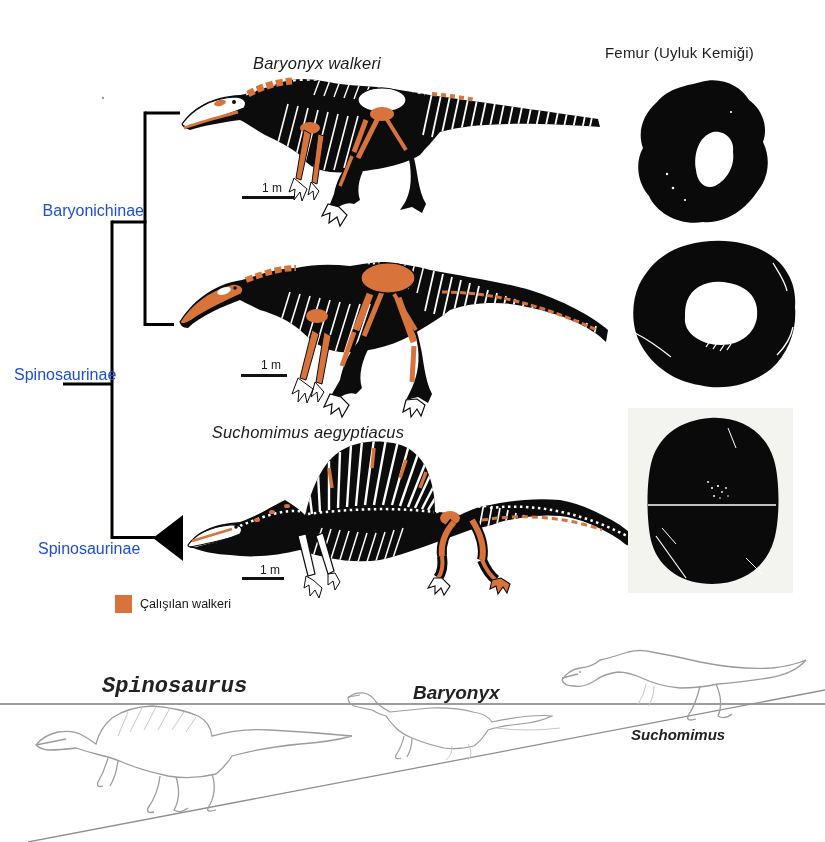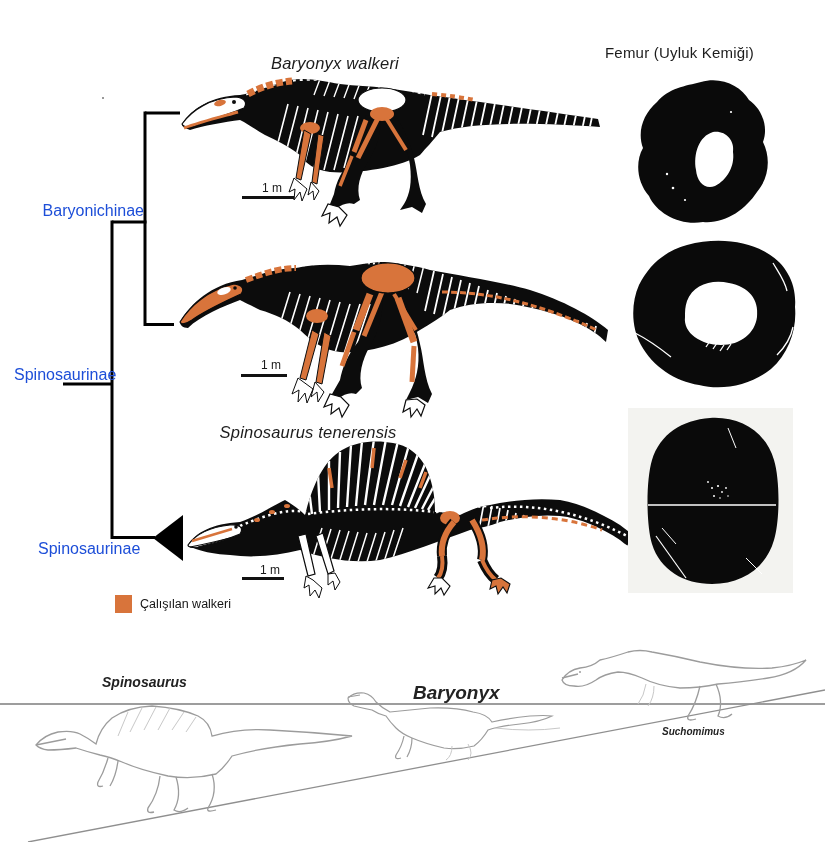--- a/index.html
+++ b/index.html
@@ -54,22 +54,22 @@
     <path d="M112,220.5 V539" stroke="#000" stroke-width="3" fill="none"></path>
     <path d="M63,384 H112" stroke="#000" stroke-width="3" fill="none"></path>
     <path d="M112,537.5 H155" stroke="#000" stroke-width="3" fill="none"></path>
     <polygon points="153,538 183,515 183,561" fill="#000"></polygon>
   </svg>
 
   <div class="clade-label" style="left:38px;top:202px;width:106px;text-align:right;">Baryonichinae</div>
   <div class="clade-label" style="left:14px;top:366px;">Spinosaurinae</div>
   <div class="clade-label" style="left:38px;top:540px;">Spinosaurinae</div>
 
-  <div class="species-title" style="left:335px;top:54px;">Baryonyx walkeri</div>
-  <div class="species-title" style="left:308px;top:423px;">Spinosaurus tenerensis</div>
+  <div class="species-title" style="left:317px;top:54px;">Baryonyx walkeri</div>
+  <div class="species-title" style="left:308px;top:423px;">Suchomimus aegyptiacus</div>
 
   <div class="scalebar-text" style="left:247px;top:181px;">1 m</div>
   <div class="scalebar-line" style="left:242px;top:196px;width:53px;"></div>
   <div class="scalebar-text" style="left:246px;top:358px;">1 m</div>
   <div class="scalebar-line" style="left:241px;top:374px;width:46px;"></div>
   <div class="scalebar-text" style="left:245px;top:563px;">1 m</div>
   <div class="scalebar-line" style="left:242px;top:577px;width:42px;"></div>
 
   <svg style="left:170px;top:70px;" width="435" height="162" viewBox="0 0 435 162">
     <defs>
@@ -249,17 +249,17 @@
     </g>
     <g fill="none" stroke="#9C9C9C" stroke-width="1.3">
       <path d="M562,52 Q568,42 580,40 Q592,39 600,32 Q610,30 628,24 Q640,21 652,24 Q675,28 700,34 Q740,42 772,40 Q792,38 806,32 Q794,46 768,50 Q740,54 718,56 Q700,60 680,60 Q658,58 642,50 Q628,44 618,44 Q604,46 596,52 Q584,60 574,58 Q564,58 562,52 Z"></path>
       <path d="M562,50 L578,46"></path>
       <path d="M700,58 Q696,76 688,88 Q686,94 696,91 M716,56 Q724,74 718,88 Q725,92 732,86"></path>
       <path d="M646,56 Q644,68 638,76 M654,58 Q654,70 648,78" stroke="#c8c8c8" stroke-width="1"></path>
       <circle cx="580" cy="44" r="1" fill="#9C9C9C" stroke="none"></circle>
     </g>
   </svg>
 
-  <div class="sketch-label" style="left:102px;top:674px;font-size:14px;">Spinosaurus</div>
+  <div class="sketch-label" style="left:102px;top:674px;font-size:22px;font-family:Liberation Mono, monospace;">Spinosaurus</div>
   <div class="sketch-label" style="left:413px;top:682px;font-size:19px;">Baryonyx</div>
-  <div class="sketch-label" style="left:631px;top:726px;font-size:10px;margin-left:31px;">Suchomimus</div>
+  <div class="sketch-label" style="left:631px;top:726px;font-size:15px;">Suchomimus</div>
 
 </div>
 
 </body></html>

